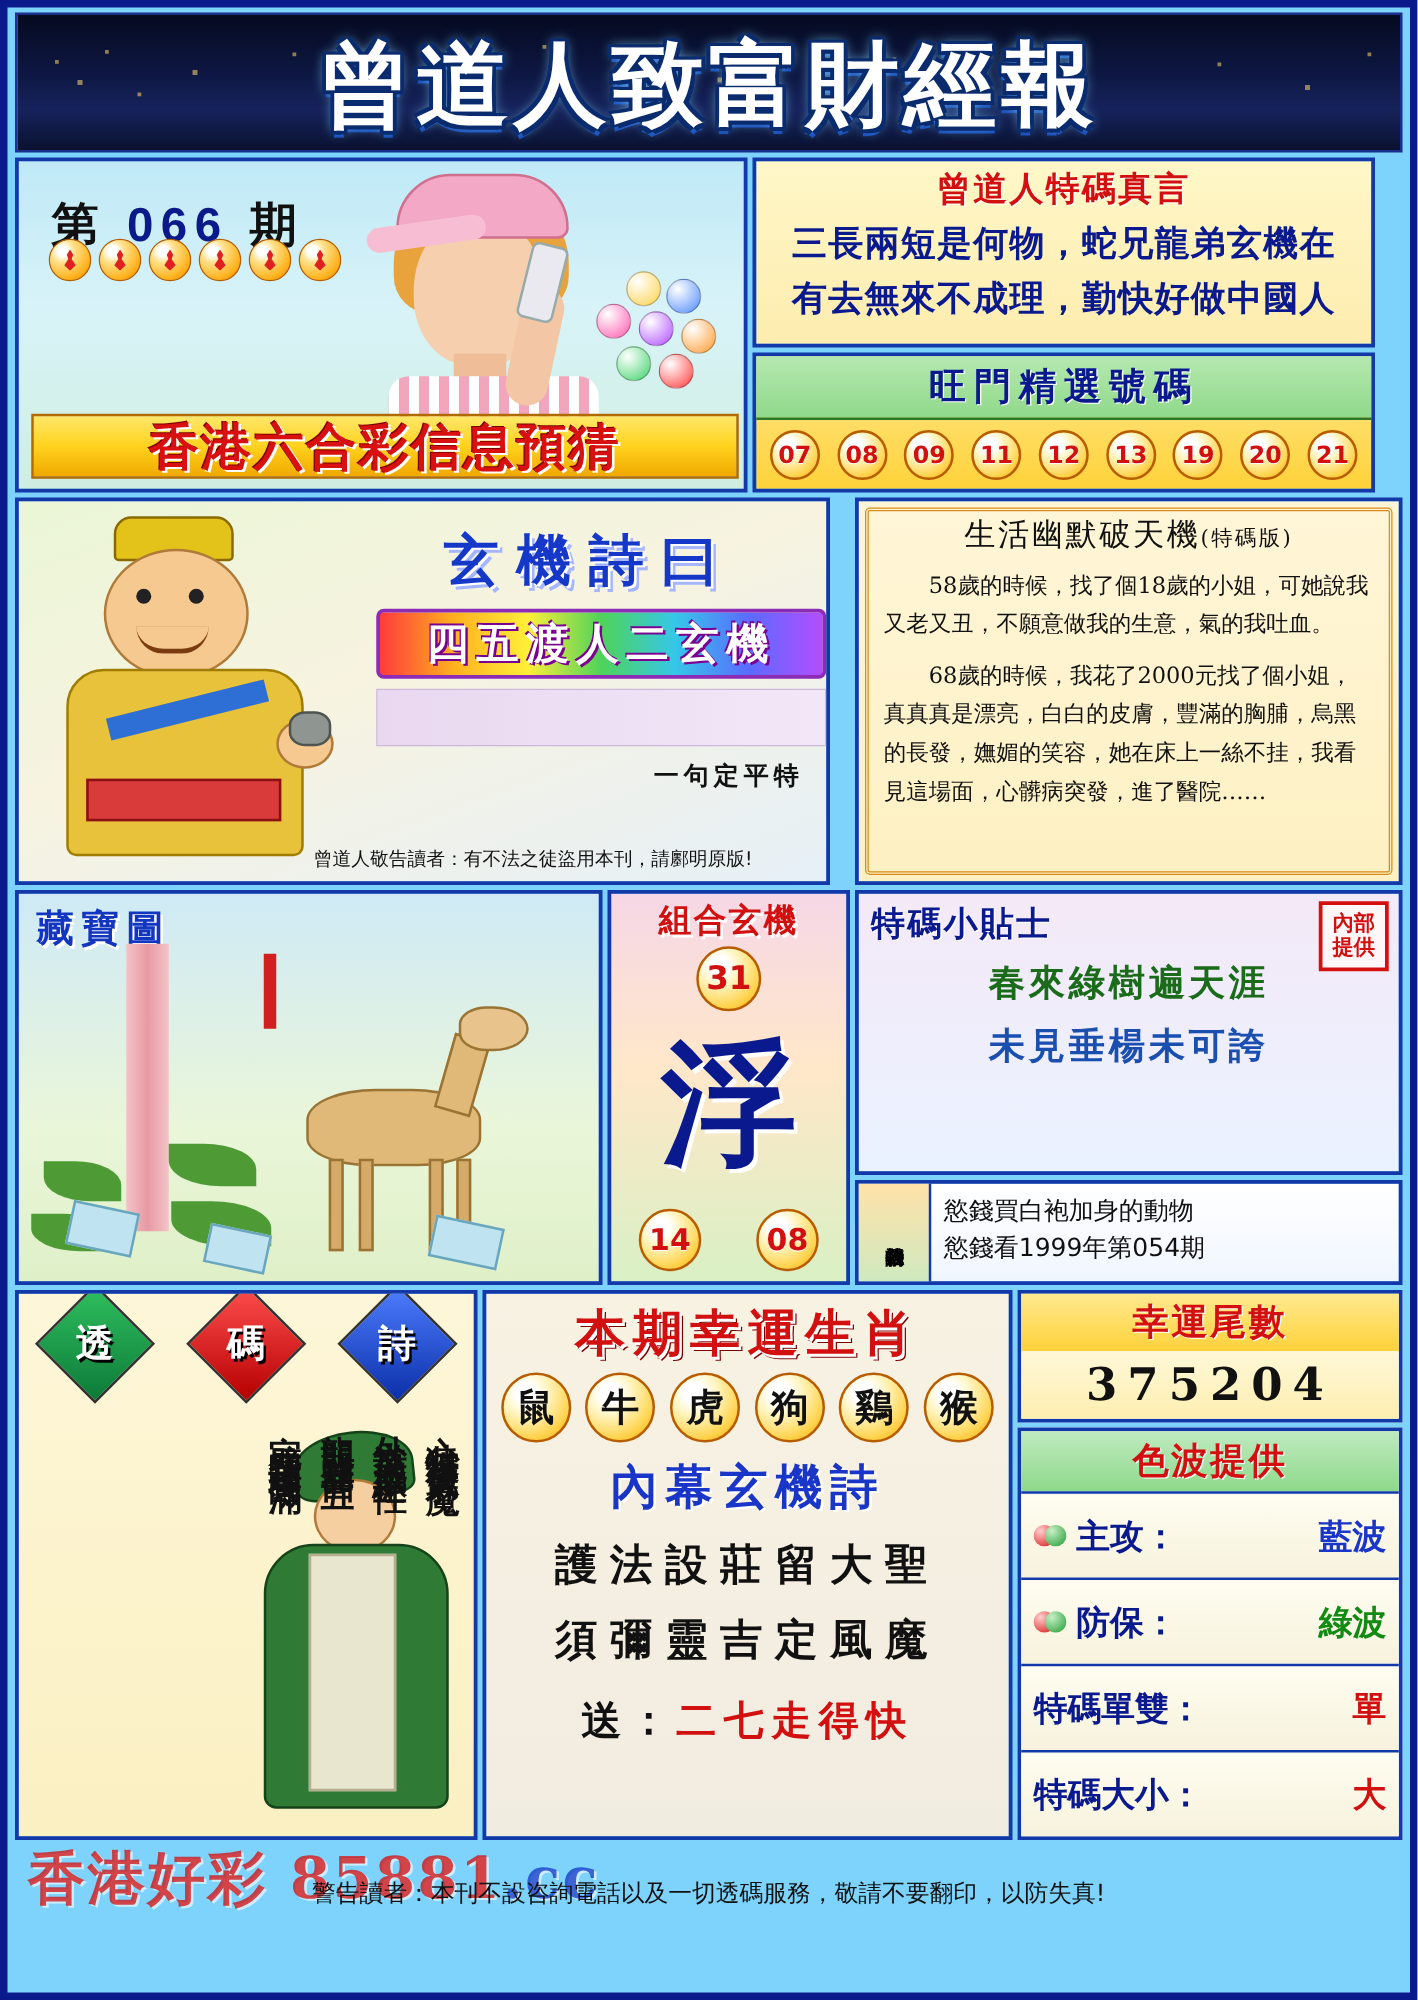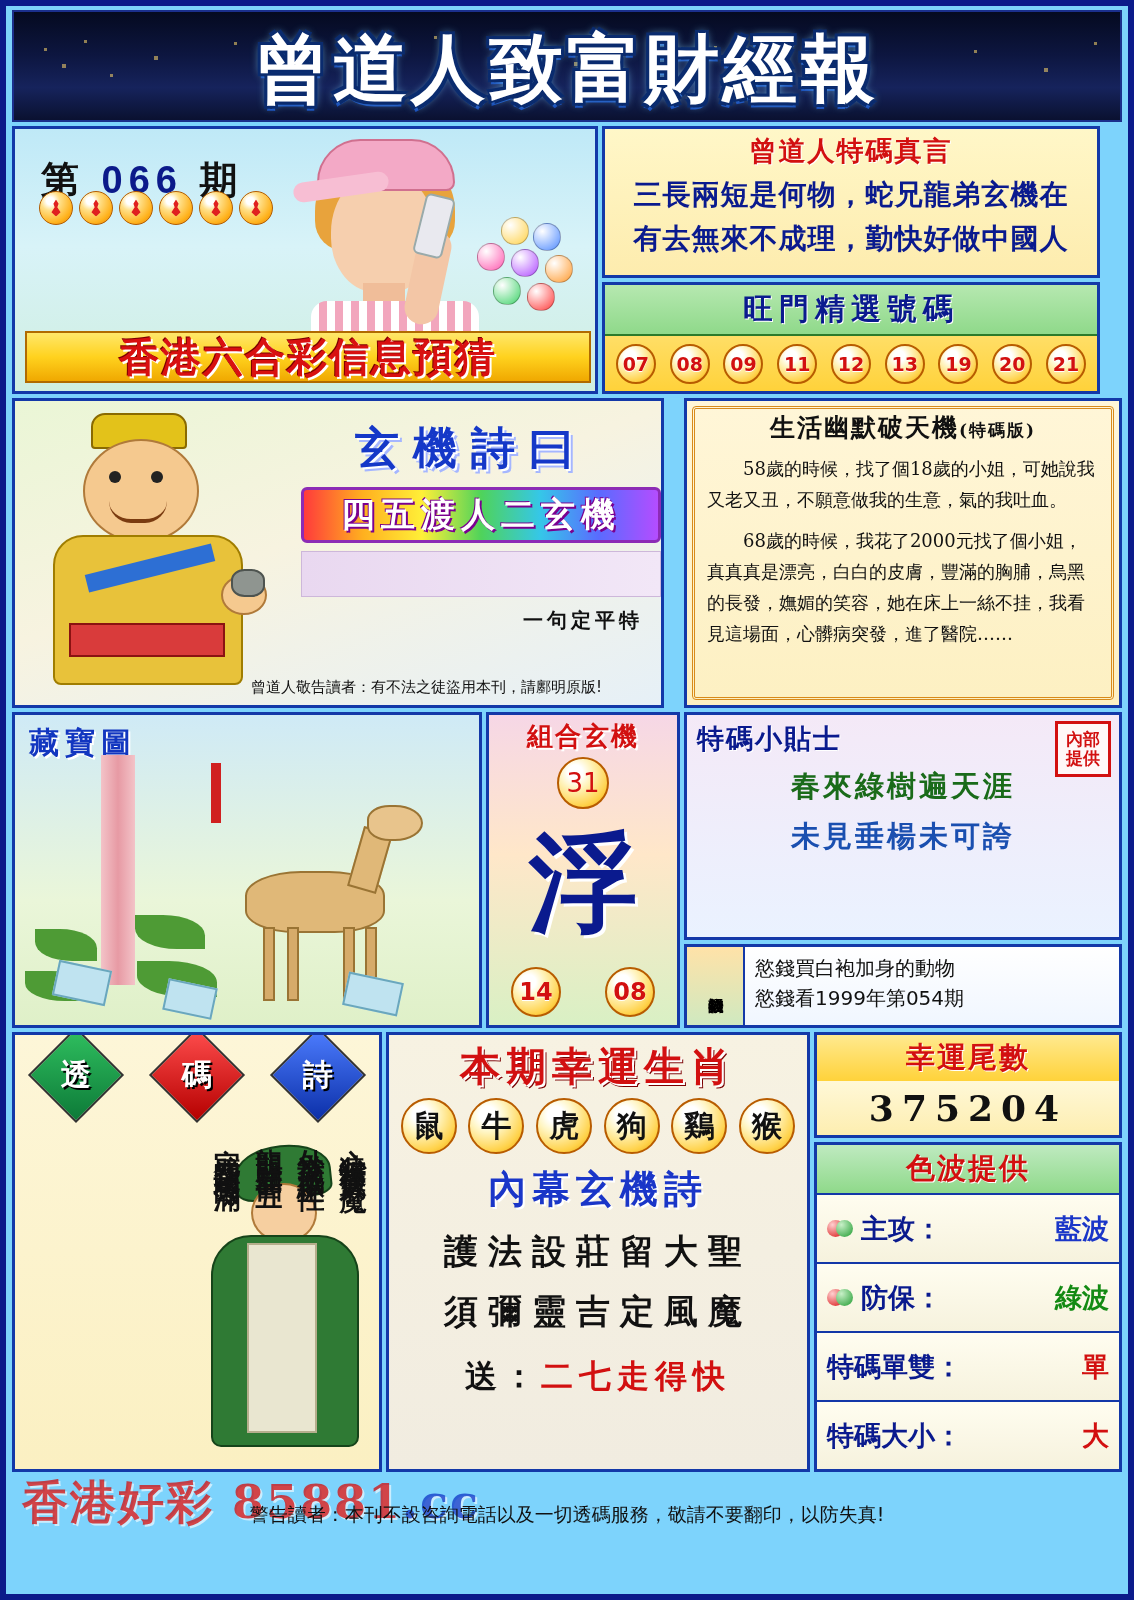--- a/index.html
+++ b/index.html
@@ -193,21 +193,21 @@
   .humor-box {
     flex:1; border:3px solid #1338a8;
     background: linear-gradient(180deg,#fff6d8 0%,#fdf0c2 100%);
     padding: 6px 10px;
     position:relative;
   }
   .humor-box::before{
     content:""; position:absolute; inset:5px; border:3px double #d88a1a; border-radius:4px; pointer-events:none;
   }
   .humor-title {
-    text-align:center; font-family:"DejaVu Serif",serif; font-weight:bold;
+    text-align:center; font-family:"DejaVu Serif",serif; font-weight:normal;
     font-size: 25px; color:#111; letter-spacing: 2px; padding-top: 4px;
   }
   .humor-title .small { font-size: 17px; }
   .humor-body {
     margin-top: 10px; padding: 0 10px;
     font-family:"DejaVu Serif",serif; font-size: 18px; line-height: 1.72; color:#111;
     text-indent: 2em;
   }
 
   
@@ -242,21 +242,21 @@
   .combo-title {
     position:absolute; top:4px; left:0; right:0; text-align:center;
     font-family:"DejaVu Serif",serif; font-weight:bold; font-size:26px;
     color:#d21010; letter-spacing:2px; text-shadow: 2px 2px 0 #fff;
   }
   .combo-ball-top {
     position:absolute; top:42px; left:50%; transform:translateX(-50%);
     width:52px; height:52px; border-radius:50%;
     background: radial-gradient(circle at 34% 28%, #fff 0 16%, #fff4c0 34%, #ffd24a 72%, #e8a000 100%);
     border:2px solid #b85c00; display:flex; align-items:center; justify-content:center;
-    font-weight:normal; font-size:26px; color:#d21010; font-family:"DejaVu Sans",sans-serif;
+    font-weight:bold; font-size:26px; color:#d21010; font-family:"DejaVu Sans",sans-serif;
   }
   .combo-char {
     position:absolute; top:96px; left:0; right:0; text-align:center;
     font-family:"DejaVu Serif",serif; font-weight:bold; font-size: 108px;
     color:#0a1a8e; text-shadow: 3px 3px 0 #fff;
   }
   .combo-bottom { position:absolute; bottom:8px; left:0; right:0; display:flex; justify-content:space-around; }
   .combo-bottom .num-ball { width:50px; height:50px; font-size:24px; }
 
   .tips-col { flex:1; display:flex; flex-direction:column; gap:4px; }

